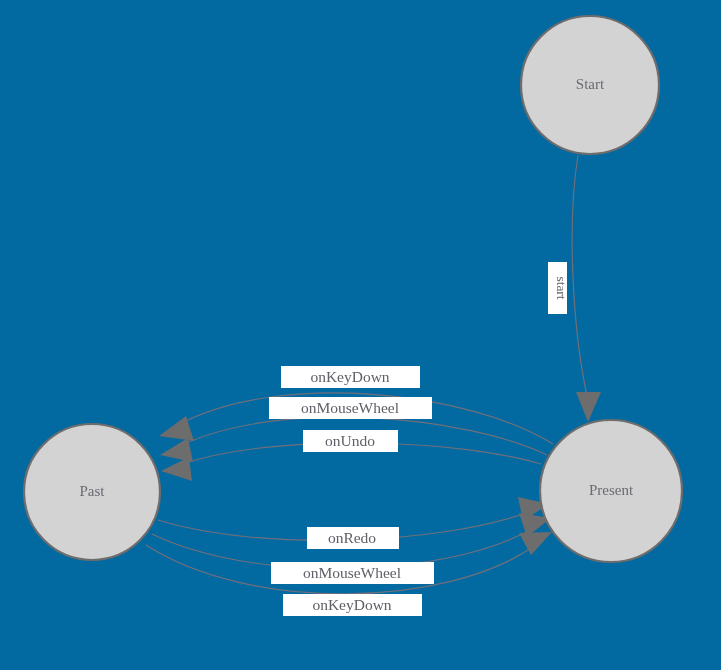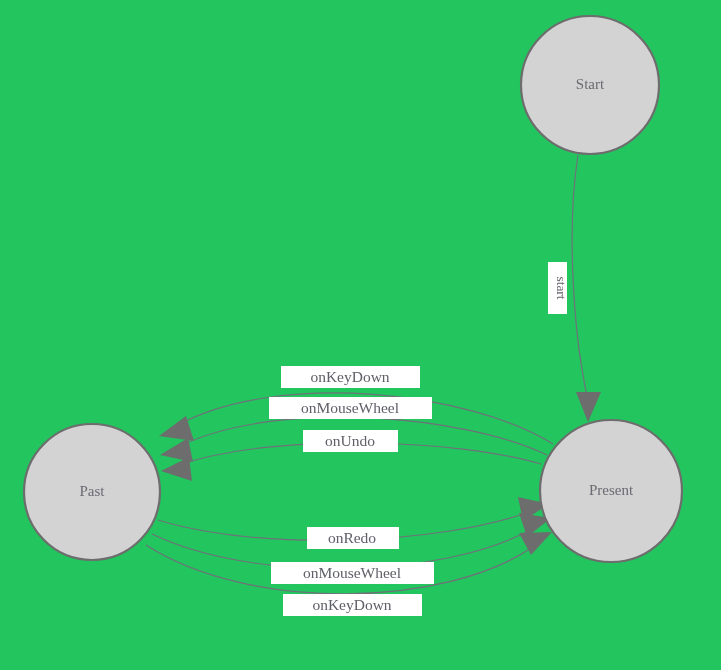--- a/index.html
+++ b/index.html
@@ -8,21 +8,21 @@
     padding: 0;
     background: #ffffff;
   }
   body {
     font-family: "Liberation Serif", "DejaVu Serif", serif;
   }
   #canvas-wrap {
     position: relative;
     width: 721px;
     height: 670px;
-    background: #22c55e;
+    background: #0369a1;
     overflow: hidden;
   }
   svg#diagram {
     display: block;
     width: 721px;
     height: 670px;
   }
   .node-shape {
     fill: #d3d3d3;
     stroke: #6d6d6d;

